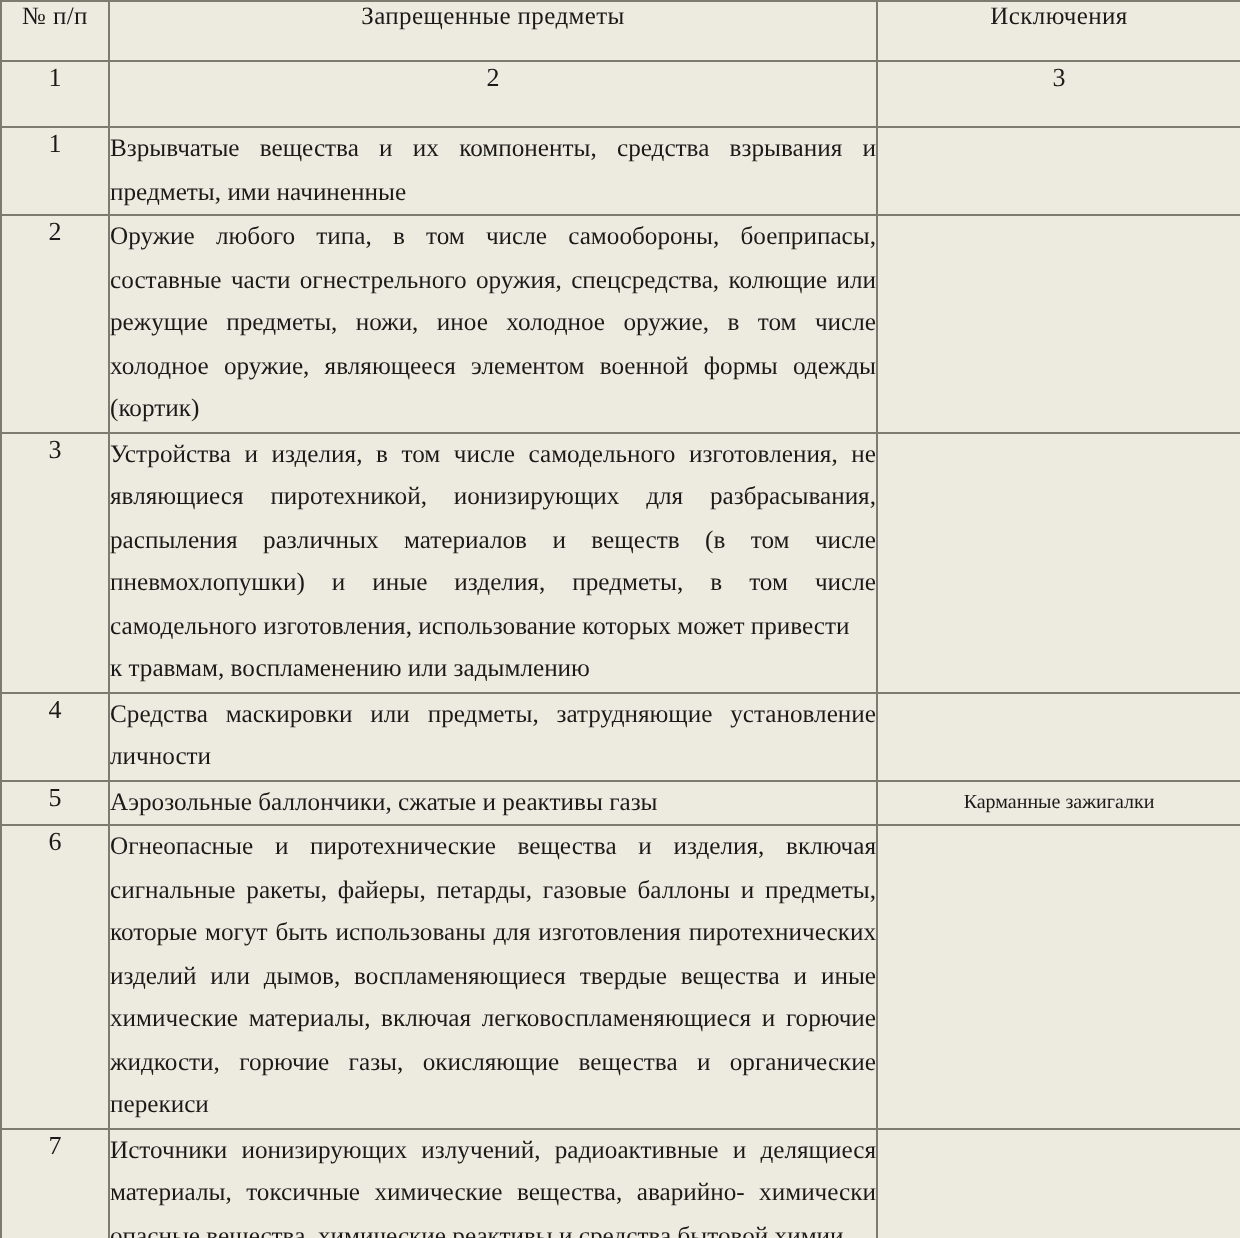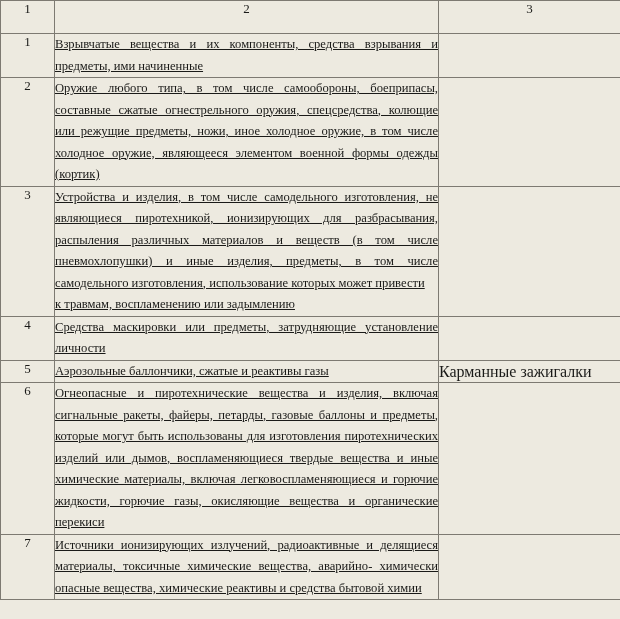--- a/index.html
+++ b/index.html
@@ -63,26 +63,25 @@
     vertical-align: top;
   }
 
   .item-cell {
     text-align: justify;
     text-align-last: left;
     font-size: 12.6px;
     line-height: 21.5px;
     padding: 8px 9px 9px 9px;
     hyphens: none;
-    text-decoration: underline;
   }
 
   .exc-cell {
-    text-align: left;
-    font-size: 16px;
+    text-align: center;
+    font-size: 10px;
     line-height: 21.5px;
     padding: 8px 9px 9px 9px;
   }
 
   .item-cell p,
   .exc-cell p {
     margin: 0;
   }
   
   .item-cell p.nojust {
@@ -93,39 +92,44 @@
 <body>
 
 <table class="prohibited-table">
   <colgroup>
     <col class="c-num">
     <col class="c-item">
     <col class="c-exc">
   </colgroup>
   <thead>
     <tr>
+      <th class="hdr-cell">№ п/п</th>
+      <th class="hdr-cell">Запрещенные предметы</th>
+      <th class="hdr-cell">Исключения</th>
+    </tr>
+    <tr>
       <td class="colnum-cell">1</td>
       <td class="colnum-cell">2</td>
       <td class="colnum-cell">3</td>
     </tr>
   </thead>
   <tbody>
 
     <tr>
       <td class="rownum-cell">1</td>
       <td class="item-cell">
         <p>Взрывчатые вещества и их компоненты, средства взрывания и предметы, ими начиненные</p>
       </td>
       <td class="exc-cell"></td>
     </tr>
 
     <tr>
       <td class="rownum-cell">2</td>
       <td class="item-cell">
-        <p>Оружие любого типа, в том числе самообороны, боеприпасы, составные сжатые огнестрельного оружия, спецсредства, колющие или режущие предметы, ножи, иное холодное оружие, в том числе холодное оружие, являющееся элементом военной формы одежды (кортик)</p>
+        <p>Оружие любого типа, в том числе самообороны, боеприпасы, составные части огнестрельного оружия, спецсредства, колющие или режущие предметы, ножи, иное холодное оружие, в том числе холодное оружие, являющееся элементом военной формы одежды (кортик)</p>
       </td>
       <td class="exc-cell"></td>
     </tr>
 
     <tr>
       <td class="rownum-cell">3</td>
       <td class="item-cell">
         <p>Устройства и изделия, в том числе самодельного изготовления, не являющиеся пиротехникой, ионизирующих для разбрасывания, распыления различных материалов и веществ (в том числе пневмохлопушки) и иные изделия, предметы, в том числе самодельного изготовления, использование которых может привести</p>
         <p class="nojust">к травмам, воспламенению или задымлению</p>
       </td>

